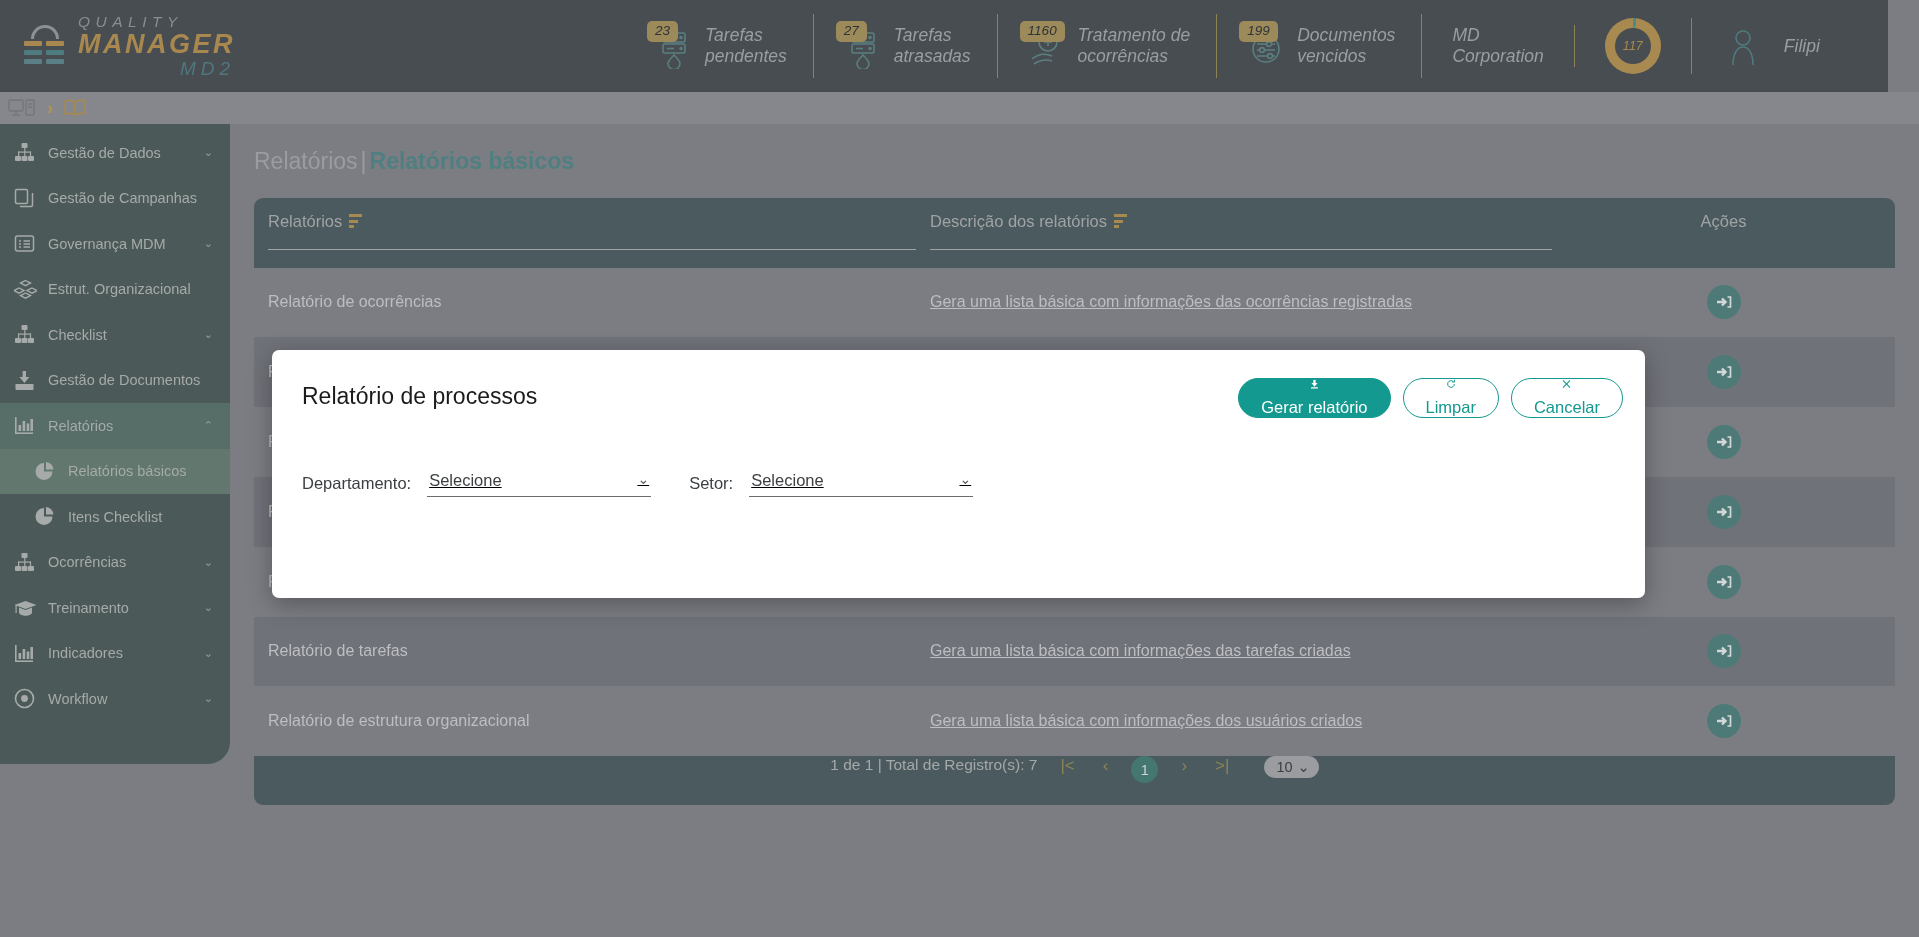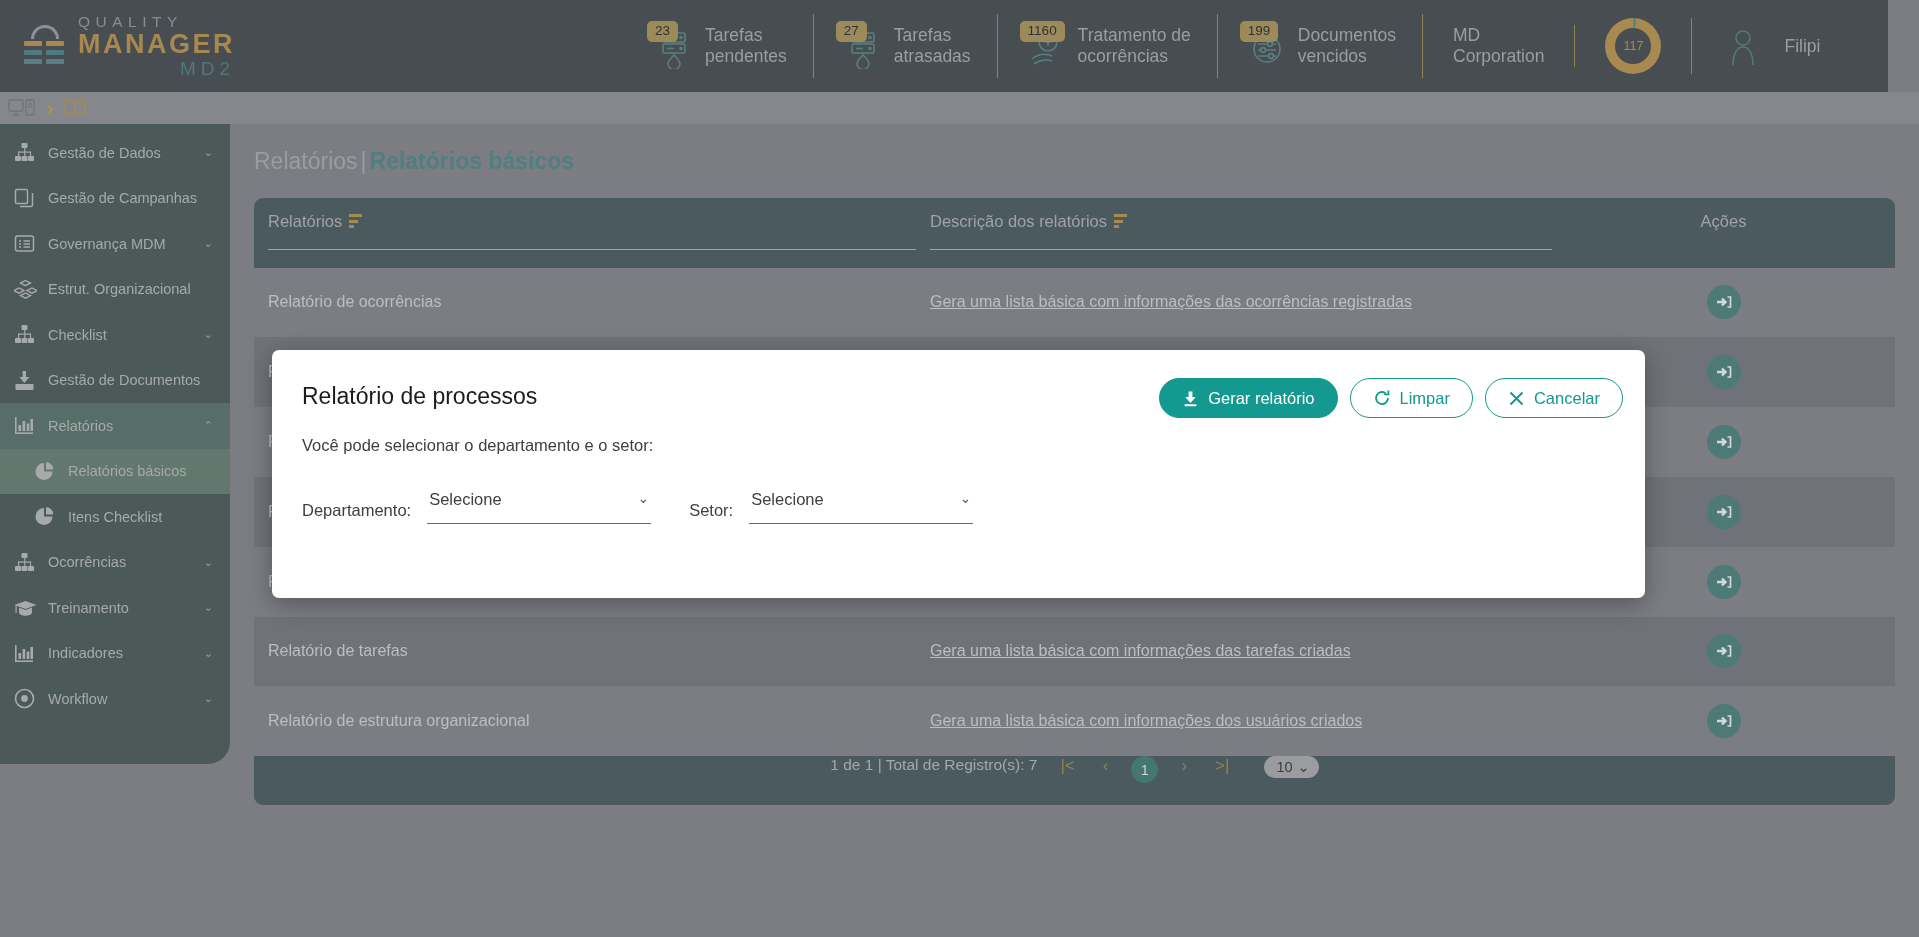--- a/index.html
+++ b/index.html
@@ -8,21 +8,21 @@
     font-family: "Liberation Sans", sans-serif;
     background: #7b7d83;
     overflow: hidden;
   }
   #app { position: relative; width: 1919px; height: 937px; }
 
   
   .topbar {
     position: absolute; top: 0; left: 0; width: 1888px; height: 92px;
     background: #474d51;
-    display: flex; align-items: center;
+    display: flex; align-items: center; font-style: italic;
   }
   .logo-wrap { width: 230px; display: flex; align-items: center; padding-left: 22px; gap: 10px; }
   .logo-mark { width: 46px; height: 42px; position: relative; flex: none; }
   .logo-arc {
     position: absolute; top: 0; left: 9px; width: 28px; height: 14px;
     border: 3px solid #8c9194; border-bottom: none;
     border-radius: 16px 16px 0 0;
   }
   .logo-bar { position: absolute; height: 5px; border-radius: 1px; }
   .lb1 { top: 16px; left: 2px; width: 18px; background: #a8884f; }
@@ -158,31 +158,32 @@
     z-index: 50;
   }
   .modal-head { display: flex; align-items: flex-start; padding: 28px 22px 0 30px; }
   .modal-title { font-size: 23px; color: #1b1b1b; flex: 1; padding-top: 5px; }
   .mbtns { display: flex; gap: 12px; }
   .mbtn {
     display: flex; align-items: center; gap: 9px; height: 40px;
     border-radius: 21px; padding: 0 22px; font-size: 16.5px; cursor: pointer;
     border: 1px solid #13998f; background: #ffffff; color: #13998f;
     white-space: nowrap;
+    flex-direction: column;
   }
   .mbtn.primary { background: #13998f; color: #ffffff; border-color: #13998f; }
   .modal-body { padding: 18px 30px 0 30px; }
   .modal-note { font-size: 16.5px; color: #3d4043; }
   .field-row { display: flex; align-items: flex-end; gap: 38px; margin-top: 35px; }
   .field { display: flex; align-items: flex-end; gap: 16px; }
   .field-label { font-size: 16.5px; color: #3d4043; padding-bottom: 4px; }
   .select {
     width: 224px; border-bottom: 1px solid #6b6b6b;
     display: flex; align-items: flex-start; justify-content: space-between;
-    padding: 0 2px 14px 2px; cursor: pointer;
+    padding: 0 2px 6px 2px; cursor: pointer; text-decoration: underline;
   }
   .select-val { font-size: 16.5px; color: #3d4043; }
   .chev { color: #5d5d5d; font-size: 14px; }
 </style>
 </head>
 <body>
 
 <div id="app">
 
   <div class="topbar">
@@ -668,21 +669,20 @@
           <svg width="17" height="17" viewBox="0 0 17 17" fill="none" stroke="#13998f" stroke-width="1.9">
             <line x1="2.5" y1="2.5" x2="14.5" y2="14.5"></line>
             <line x1="14.5" y1="2.5" x2="2.5" y2="14.5"></line>
           </svg>
           <span>Cancelar</span>
         </button>
       </div>
     </div>
 
     <div class="modal-body">
-      <div class="modal-note">Você pode selecionar o departamento e o setor:</div>
       <div class="field-row">
         <div class="field">
           <span class="field-label">Departamento:</span>
           <div class="select">
             <span class="select-val">Selecione</span>
             <span class="chev">⌄</span>
           </div>
         </div>
         <div class="field">
           <span class="field-label">Setor:</span>

